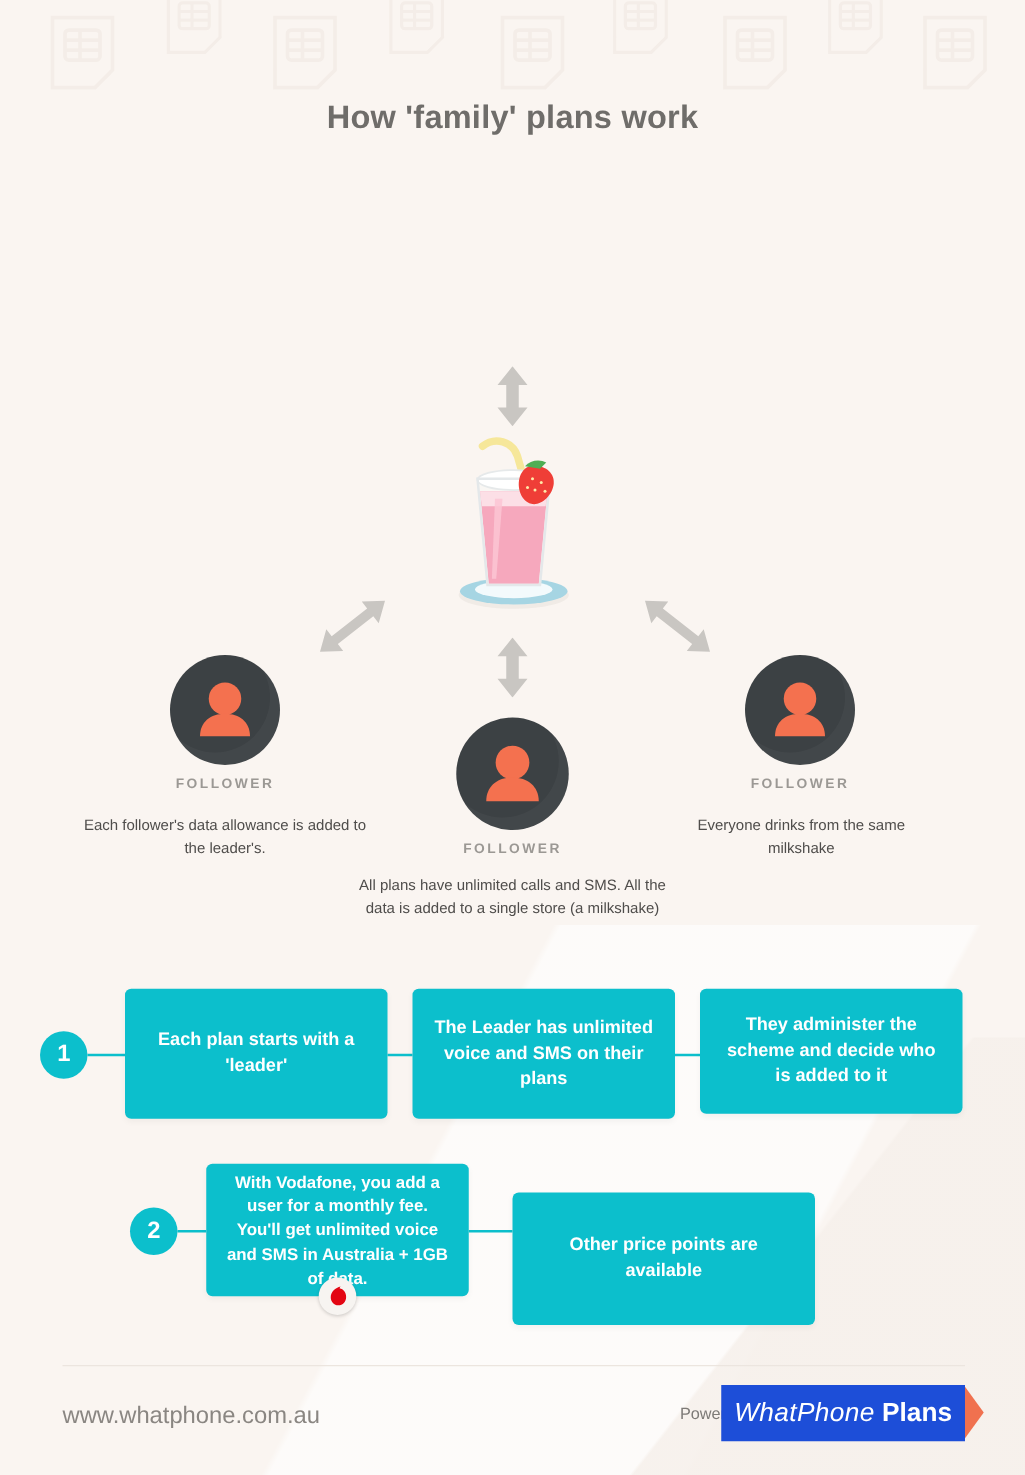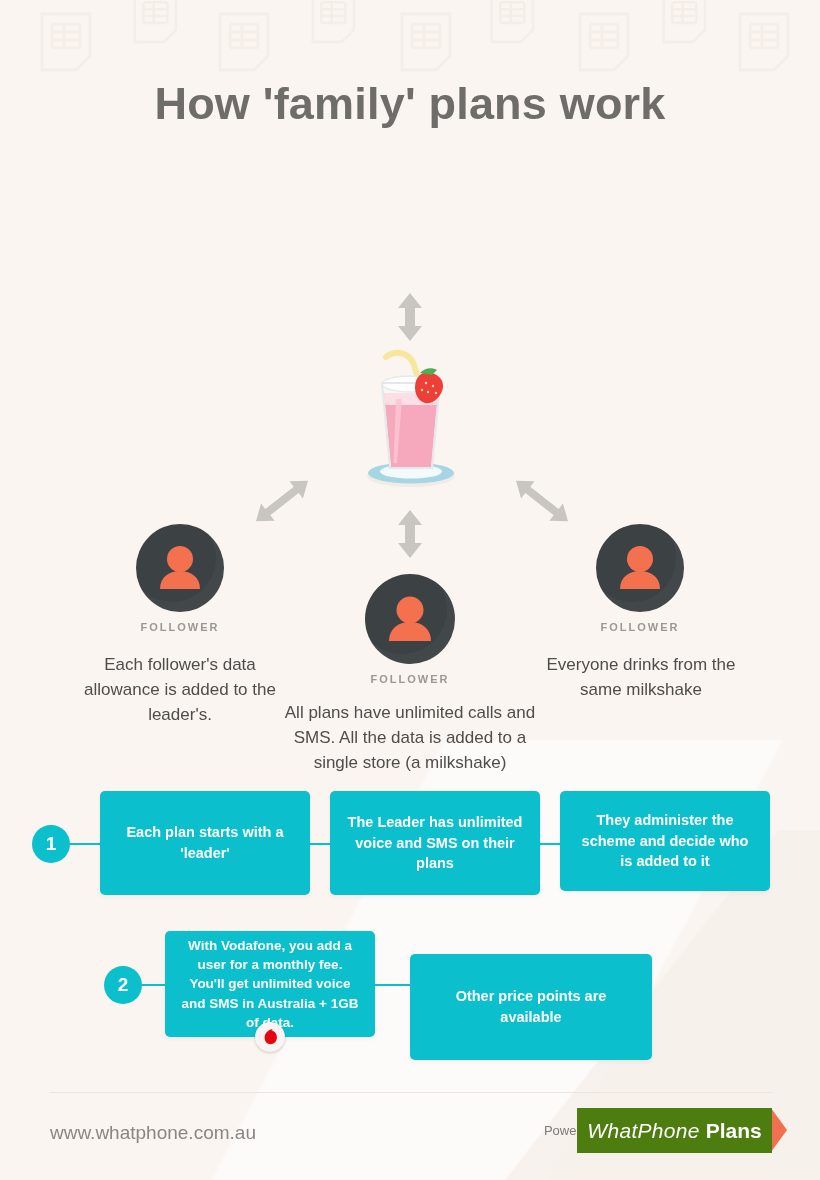--- a/index.html
+++ b/index.html
@@ -24,37 +24,37 @@
     pointer-events:none;
   }
 
   
   .sim-pattern{ position:absolute; left:0; top:0; width:820px; height:70px; pointer-events:none; }
   .sim{ position:absolute; opacity:.72; }
 
   
   .title{
     position:absolute; left:0; top:78px; width:820px; text-align:center;
-    font-size:45px; font-weight:600; color:#6f6d6a; letter-spacing:.2px;
+    font-size:26px; font-weight:600; color:#6f6d6a; letter-spacing:.2px;
   }
 
   
   .node{ position:absolute; text-align:center; }
   .disc{
     border-radius:50%; background:#3c4144; position:relative; margin:0 auto;
     box-shadow:inset -8px -10px 0 rgba(255,255,255,.035);
   }
   .node-label{
     margin-top:9px; font-size:11px; font-weight:700; letter-spacing:2px; color:#9b9894;
   }
 
   
   .para{
     position:absolute; text-align:center; color:#4f4d4b;
-    font-size:17px; line-height:1.48;
+    font-size:12px; line-height:1.48;
   }
 
   
   .arrow{ position:absolute; }
 
   
   .shake{ position:absolute; }
 
   
   .badge{
@@ -79,21 +79,21 @@
   
   .divider{ position:absolute; left:50px; top:1092px; width:722px; height:1px; background:#ece5df; }
   .foot-url{
     position:absolute; left:50px; top:1122px; font-size:19px; color:#8a8682;
   }
   .powered{
     position:absolute; right:206px; top:1123px; font-size:13px; color:#7d7a77;
   }
   .logo-banner{
     position:absolute; right:48px; top:1108px; height:45px; width:195px;
-    background:#4d7c0f; display:flex; align-items:center; justify-content:center;
+    background:#1d4ed8; display:flex; align-items:center; justify-content:center;
   }
   .logo-arrow{
     position:absolute; right:33px; top:1108px; width:0; height:0;
     border-top:22.5px solid transparent; border-bottom:22.5px solid transparent;
     border-left:16px solid #f0714f;
   }
   .logo-txt{ font-size:21px; color:#fff; white-space:nowrap; }
   .logo-txt .a{ font-style:italic; font-weight:400; letter-spacing:.3px; }
   .logo-txt .b{ font-weight:700; }
 </style>

